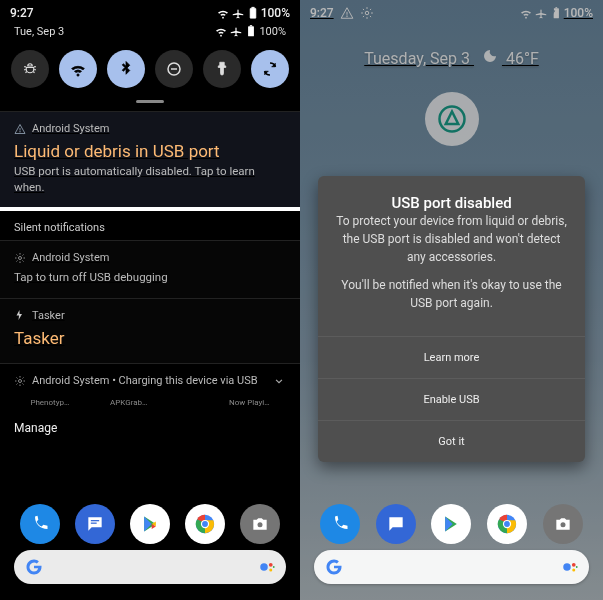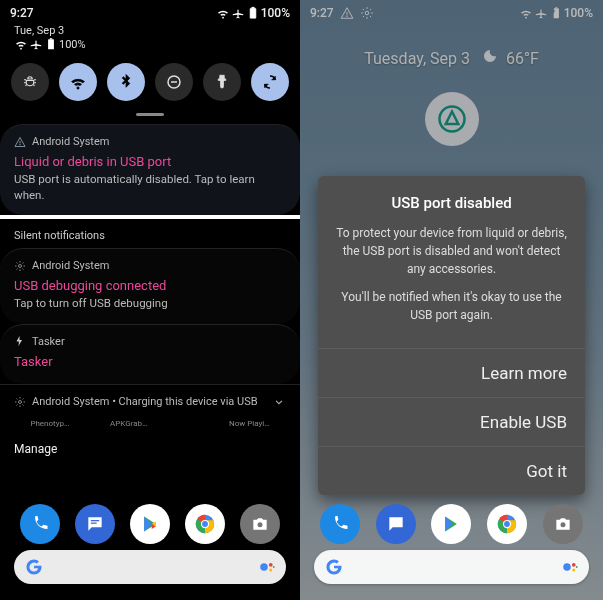--- a/index.html
+++ b/index.html
@@ -1,40 +1,40 @@
 <!DOCTYPE html>
 <html><head>
 <meta charset="utf-8">
 <style>
   * { box-sizing: border-box; margin: 0; padding: 0; }
   html, body { width: 603px; height: 600px; background: #f0f0f0; font-family: Roboto, "Segoe UI", Arial, sans-serif; }
-  .stage { display: flex; width: 603px; height: 544px; }
+  .stage { display: flex; width: 603px; height: 544px; text-decoration: underline; }
   .phone { position: relative; overflow: hidden; }
   .left  { width: 300px; height: 600px; background: #000; color: #eee; }
   .right { width: 303px; height: 600px; background: linear-gradient(180deg,#6c8aa1 0%,#7793a8 30%,#8aa0b1 60%,#b7c1c6 100%); color: #fff; }
 
   
   .status-bar { display:flex; justify-content:space-between; align-items:center; padding:6px 10px 2px; font-size:12px; font-weight:500; }
   .status-icons { display:flex; align-items:center; gap:1px; }
   .ico { width:14px; height:14px; display:inline-block; }
-  .date-row { display:flex; justify-content:space-between; padding:2px 14px 8px; font-size:11px; color:#ddd;flex-direction:column; }
+  .date-row { display:flex; justify-content:space-between; align-items:center; padding:2px 14px 8px; font-size:11px; color:#ddd; }
 
   .qs-row { display:flex; justify-content:space-around; align-items:center; padding:4px 6px 8px; }
   .qs { width:38px; height:38px; border-radius:50%; display:flex; align-items:center; justify-content:center; background:#2a2a2a; }
   .qs.on { background:#a7c0ec; }
   .qs svg { width:18px; height:18px; }
   .qs.on svg { fill:#000; stroke:#000; }
   .qs.off svg { fill:#ddd; stroke:#ddd; }
   .handle { width:28px; height:3px; background:#888; border-radius:2px; margin:4px auto 8px; }
 
-  .card { background:#060606; border-top:1px solid #222; padding:10px 14px 12px;border-radius:23px; }
+  .card { background:#060606; border-top:1px solid #222; padding:10px 14px 12px; }
   .card.sel { background:#11131b; }
   .app-row { display:flex; align-items:center; gap:6px; font-size:11px; color:#bbb; margin-bottom:6px; }
   .app-row svg { width:12px; height:12px; }
-  .notif-title { font-size:13px; color:#ec4899; margin-bottom:3px; }
+  .notif-title { font-size:17px; color:#fdba74; margin-bottom:3px; }
   .notif-body  { font-size:11.5px; color:#bbb; line-height:1.35; }
   .section-hdr { font-size:11px; color:#ccc; padding:10px 14px 6px; border-top:4px solid #ffffff; }
   .collapsed { display:flex; align-items:center; justify-content:space-between; padding:10px 14px; border-top:1px solid #222; font-size:11px; color:#bbb; }
   .collapsed .lead { display:flex; align-items:center; gap:6px; }
   .below-shade { padding:10px 14px; font-size:12px; color:#eee; }
   .ghost-row { display:flex; justify-content:space-around; font-size:8px; color:#888; padding:0 10px 4px; }
 
   
   .dock { position:absolute; bottom:56px; left:0; right:0; display:flex; justify-content:space-around; padding:0 12px; }
   .dock .app { width:40px; height:40px; border-radius:50%; display:flex; align-items:center; justify-content:center; }
@@ -43,23 +43,23 @@
   
   .status-bar-r { display:flex; justify-content:space-between; align-items:center; padding:6px 10px; font-size:12px; font-weight:500; color:#fff; }
   .home-date { text-align:center; font-size:16px; color:rgba(255,255,255,0.92); margin-top:22px; text-shadow:0 1px 2px rgba(0,0,0,0.3); }
   .home-date .moon { margin:0 6px; }
   .widget-circle { width:54px; height:54px; border-radius:50%; background:rgba(255,255,255,0.85); margin:24px auto 0; display:flex; align-items:center; justify-content:center; }
   .widget-circle svg { width:30px; height:30px; }
 
   .scrim { position:absolute; inset:0; background:rgba(0,0,0,0.28); }
   .dialog { position:absolute; left:18px; right:18px; top:176px; background:#4f4f4f; border-radius:6px; color:#e9e9e9; box-shadow:0 6px 16px rgba(0,0,0,0.45); overflow:hidden; }
   .dialog-body { padding:18px 18px 14px; text-align:center; }
-  .dialog-title { font-size:15px; font-weight:500; color:#fff; margin-bottom:12px; }
+  .dialog-title { font-size:15px; font-weight:500; color:#fff; }
   .dialog-text  { font-size:12px; line-height:1.5; color:#ddd; margin-bottom:10px; }
-  .dialog-btn { text-align:right; padding:14px 18px; font-size:17px; border-top:1px solid rgba(255,255,255,0.08); color:#eee; }
+  .dialog-btn { text-align:center; padding:14px 18px; font-size:11px; border-top:1px solid rgba(255,255,255,0.08); color:#eee; }
 </style>
 </head>
 <body>
 
 <svg width="0" height="0" style="position:absolute">
   <defs>
     <g id="i-wifi">
         <path d="M12 18.5a1.5 1.5 0 100 3 1.5 1.5 0 000-3zm-4.7-3.6a8 8 0 019.4 0l-1.8 1.8a5.4 5.4 0 00-5.8 0zM3.5 11.3a14 14 0 0117 0l-1.8 1.8a11.4 11.4 0 00-13.4 0z"></path>
       </g>
     <g id="i-bt">
@@ -192,21 +192,20 @@
 
     <div class="section-hdr">Silent notifications</div>
 
     <div class="card">
       <div class="app-row">
         <svg viewBox="0 0 24 24" stroke="#aaa" fill="none">
             <use href="#i-gear"></use>
           </svg>
         <span>Android System</span>
       </div>
-      <div class="notif-title">USB debugging connected</div>
       <div class="notif-body">Tap to turn off USB debugging</div>
     </div>
 
     <div class="card">
       <div class="app-row">
         <svg viewBox="0 0 24 24" fill="#ccc">
             <use href="#i-bolt"></use>
           </svg>
         <span>Tasker</span>
       </div>
@@ -311,21 +310,21 @@
           </svg>
         <span>100%</span>
       </span>
     </div>
 
     <div class="home-date">
       <span>Tuesday, Sep 3</span>
       <span class="moon"><svg width="16" height="16" viewBox="0 0 24 24" fill="rgba(255,255,255,0.9)">
             <use href="#i-moon"></use>
           </svg></span>
-      <span>66°F</span>
+      <span>46°F</span>
     </div>
 
     <div class="widget-circle">
       <svg viewBox="0 0 24 24" stroke="#1a9e8a">
           <use href="#i-aa"></use>
         </svg>
     </div>
 
     <div class="scrim"></div>
 

